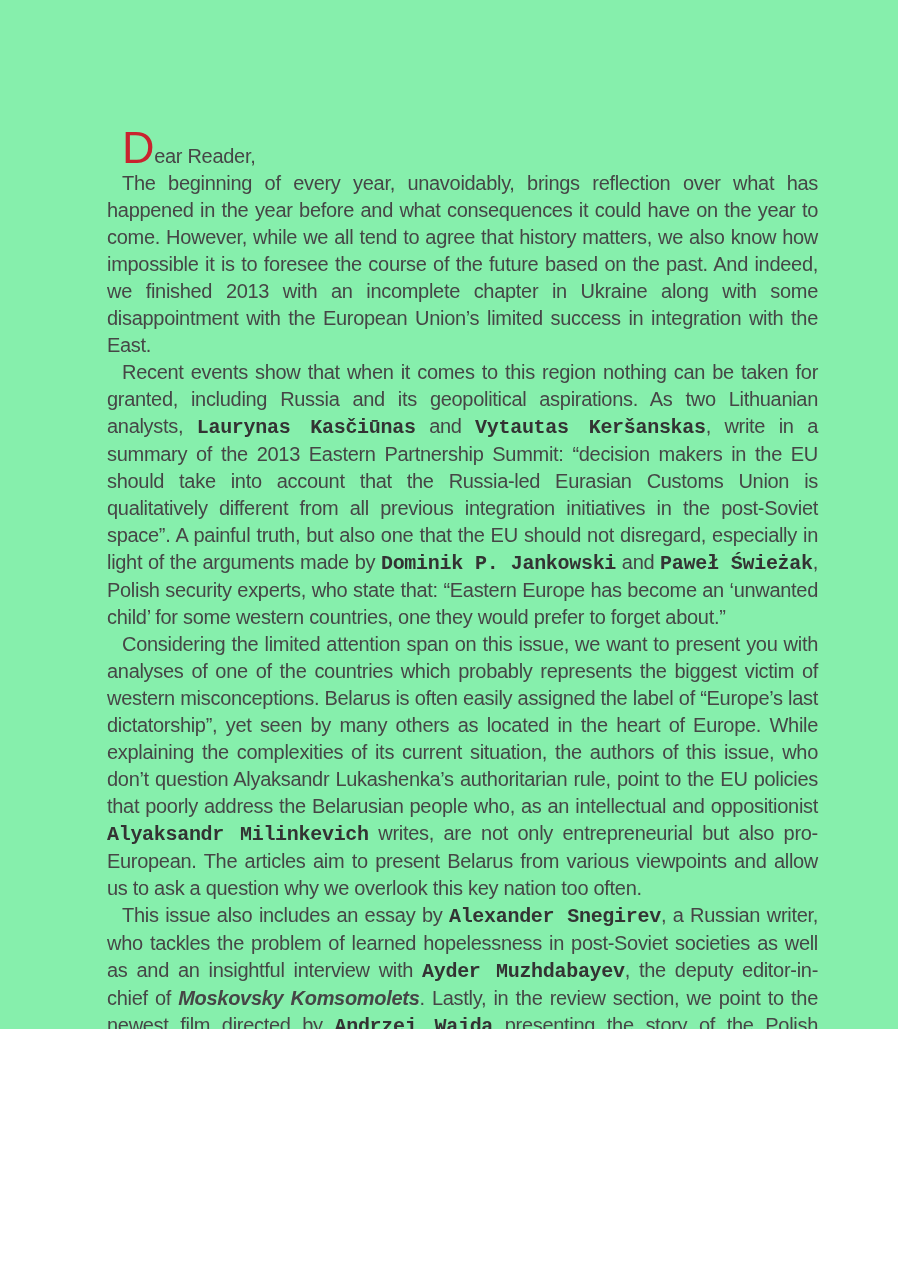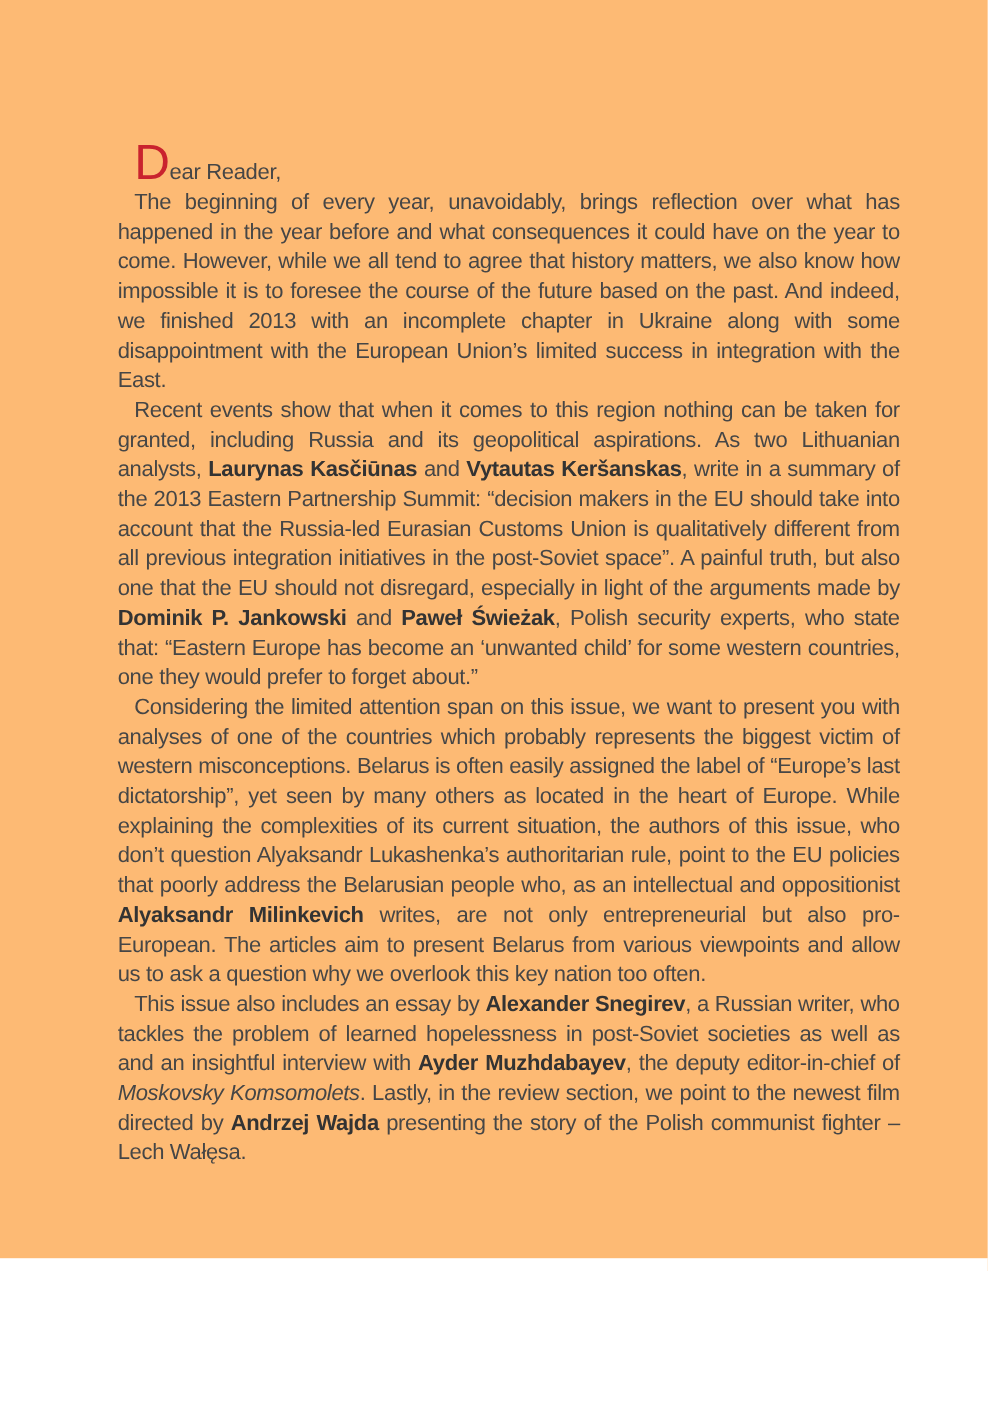--- a/index.html
+++ b/index.html
@@ -3,22 +3,22 @@
 <meta charset="utf-8">
 <style>
   html, body {
     margin: 0;
     padding: 0;
     background: #ffffff;
   }
   .page {
     position: relative;
     width: 898px;
-    height: 1144px;
-    background: #fdba74;
+    height: 1029px;
+    background: #86efac;
     overflow: hidden;
     font-family: "Liberation Sans", "DejaVu Sans", sans-serif;
   }
   .content {
     position: absolute;
     left: 107px;
     top: 134px;
     width: 711px;
     color: #464646;
     font-size: 20px;
@@ -33,22 +33,22 @@
     font-size: 45px;
     line-height: 27px;
     font-weight: 400;
   }
   .para {
     margin: 0;
     text-align: justify;
     text-indent: 15px;
   }
   .para span { }
-  .b { font-weight: bold; color: #333333; }
-  .i { font-style: italic; }
+  .b { font-weight: bold; color: #333333; font-family: Liberation Mono, monospace; }
+  .i { font-style: italic; font-weight: bold; }
   .signature {
     margin-top: 28px;
     text-align: right;
     font-style: italic;
     color: #3d3d3d;
   }
 </style>
 </head>
 <body>
 

